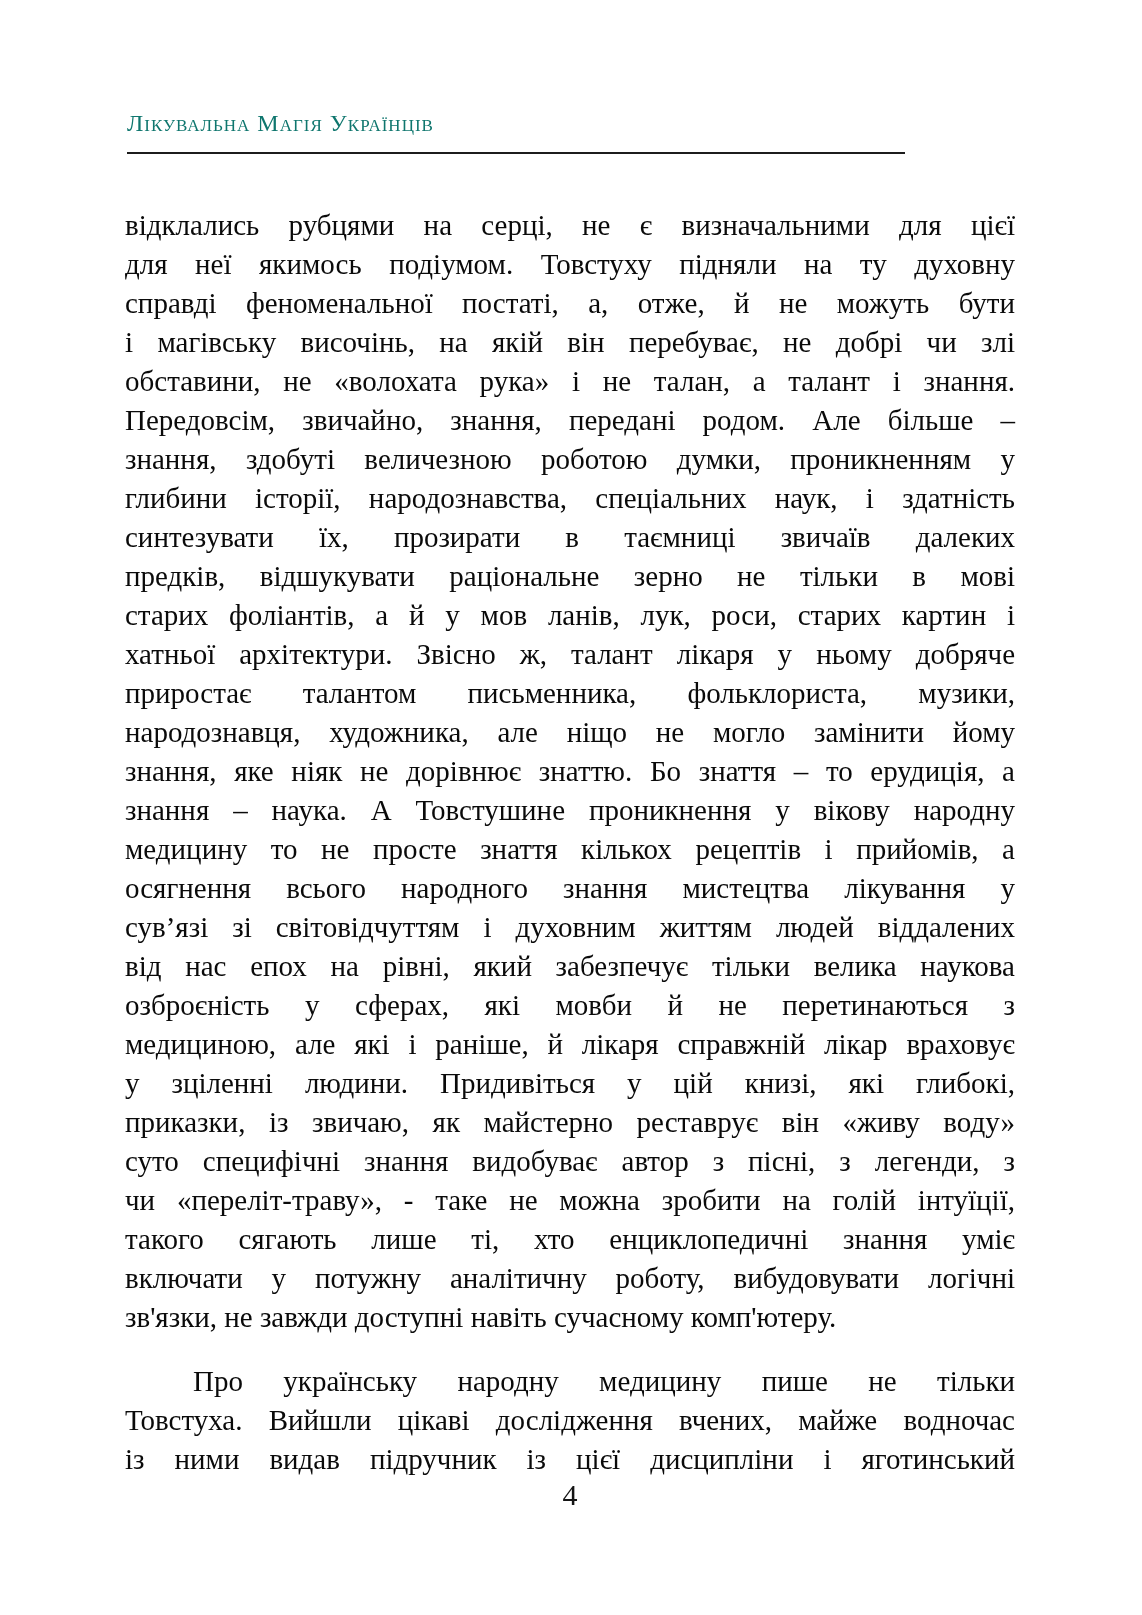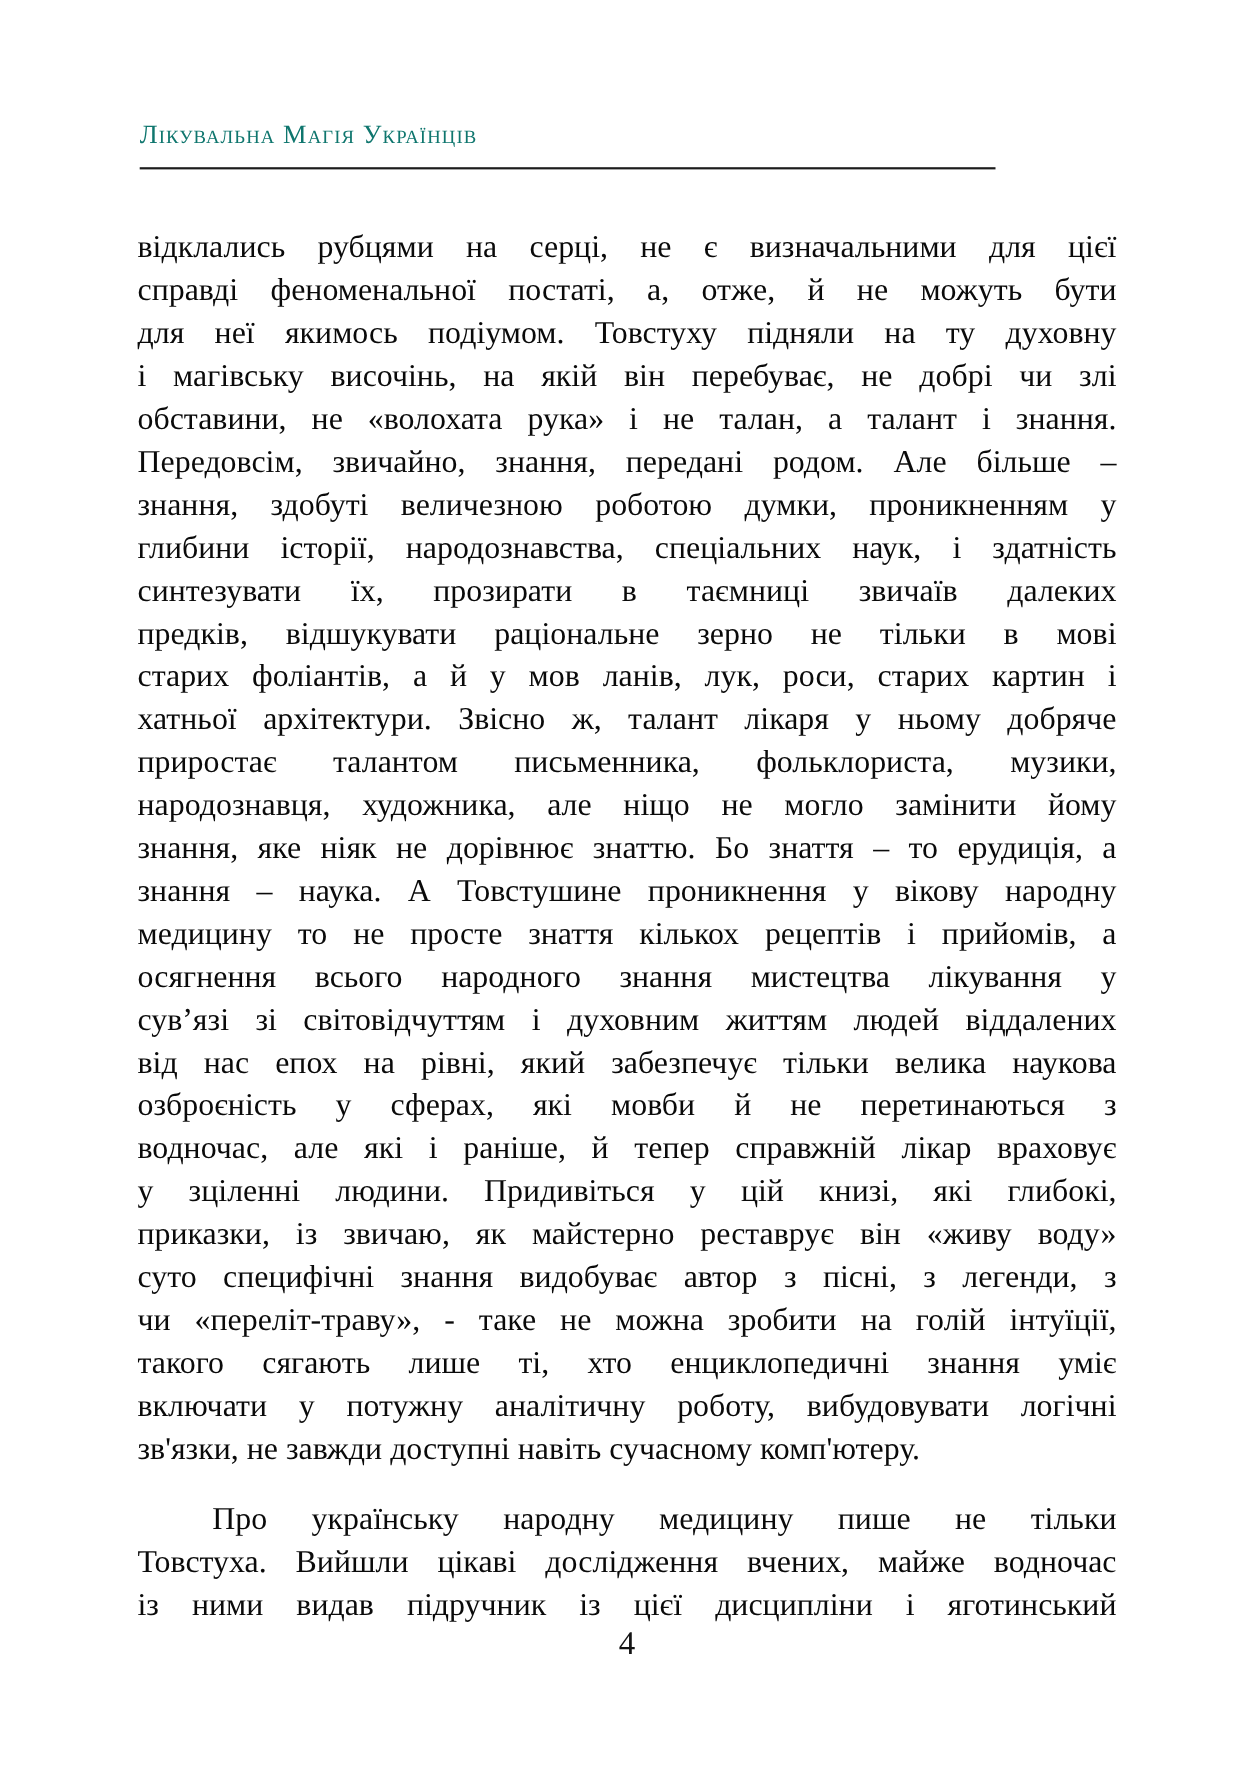--- a/index.html
+++ b/index.html
@@ -76,41 +76,41 @@
 <div class="page">
 
   <header class="running-header">
     <span class="header-title">Лікувальна Магія Українців</span>
     <div class="header-rule"></div>
   </header>
 
   <main class="body-text" id="body-text">
       <div class="paragraph">
         <div class="line">відклались рубцями на серці, не є визначальними для цієї</div>
+        <div class="line">для неї якимось подіумом. Товстуху підняли на ту духовну</div>
         <div class="line">справді феноменальної постаті, а, отже, й не можуть бути</div>
-        <div class="line">для неї якимось подіумом. Товстуху підняли на ту духовну</div>
         <div class="line">і магівську височінь, на якій він перебуває, не добрі чи злі</div>
         <div class="line">обставини, не «волохата рука» і не талан, а талант і знання.</div>
         <div class="line">Передовсім, звичайно, знання, передані родом. Але більше –</div>
         <div class="line">знання, здобуті величезною роботою думки, проникненням у</div>
         <div class="line">глибини історії, народознавства, спеціальних наук, і здатність</div>
         <div class="line">синтезувати їх, прозирати в таємниці звичаїв далеких</div>
         <div class="line">предків, відшукувати раціональне зерно не тільки в мові</div>
         <div class="line">старих фоліантів, а й у мов ланів, лук, роси, старих картин і</div>
         <div class="line">хатньої архітектури. Звісно ж, талант лікаря у ньому добряче</div>
         <div class="line">приростає талантом письменника, фольклориста, музики,</div>
         <div class="line">народознавця, художника, але ніщо не могло замінити йому</div>
         <div class="line">знання, яке ніяк не дорівнює знаттю. Бо знаття – то ерудиція, а</div>
         <div class="line">знання – наука. А Товстушине проникнення у вікову народну</div>
         <div class="line">медицину то не просте знаття кількох рецептів і прийомів, а</div>
         <div class="line">осягнення всього народного знання мистецтва лікування у</div>
         <div class="line">сув’язі зі світовідчуттям і духовним життям людей віддалених</div>
         <div class="line">від нас епох на рівні, який забезпечує тільки велика наукова</div>
         <div class="line">озброєність у сферах, які мовби й не перетинаються з</div>
-        <div class="line">водночас, але які і раніше, й тепер справжній лікар враховує</div>
+        <div class="line">медициною, але які і раніше, й лікаря справжній лікар враховує</div>
         <div class="line">у зціленні людини. Придивіться у цій книзі, які глибокі,</div>
         <div class="line">приказки, із звичаю, як майстерно реставрує він «живу воду»</div>
         <div class="line">суто специфічні знання видобуває автор з пісні, з легенди, з</div>
         <div class="line">чи «переліт-траву», - таке не можна зробити на голій інтуїції,</div>
         <div class="line">такого сягають лише ті, хто енциклопедичні знання уміє</div>
         <div class="line">включати у потужну аналітичну роботу, вибудовувати логічні</div>
         <div class="line last">зв'язки, не завжди доступні навіть сучасному комп'ютеру.</div>
       </div>
       <div class="paragraph">
         <div class="line indent">Про українську народну медицину пише не тільки</div>

